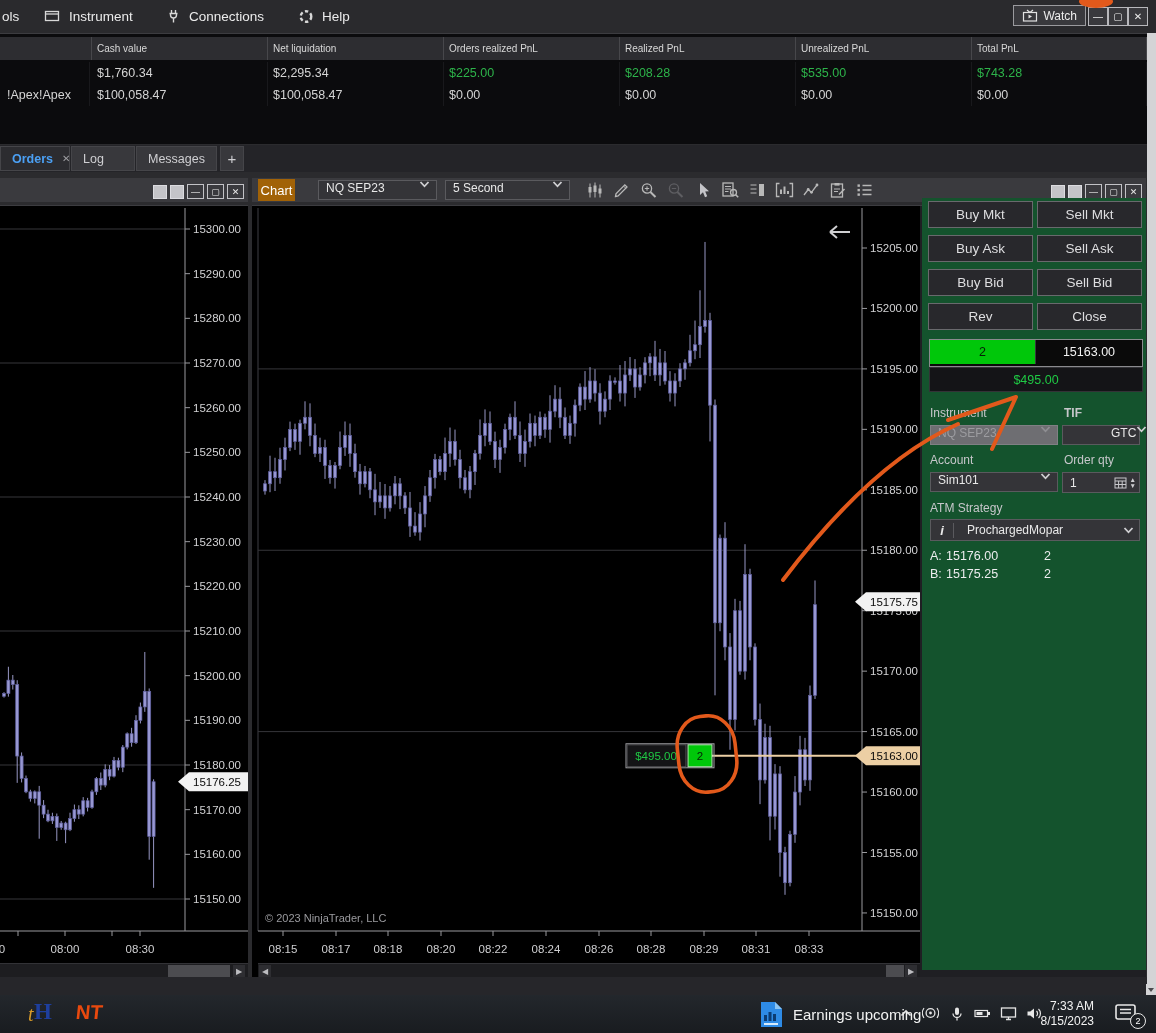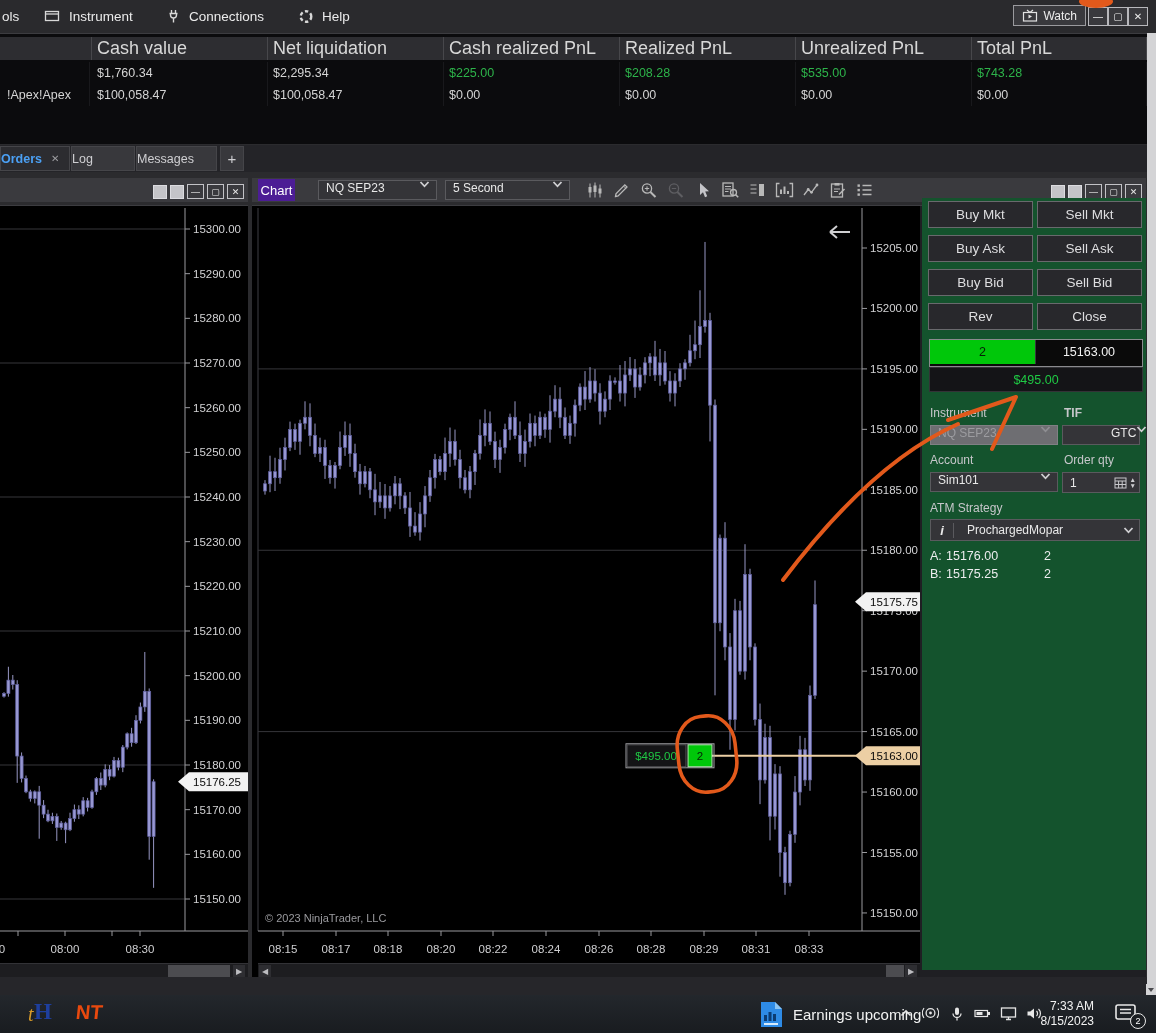--- a/index.html
+++ b/index.html
@@ -9,31 +9,31 @@
   
   #menubar{position:absolute;left:0;top:0;width:1156px;height:33px;background:#2a2a2d;border-bottom:1px solid #3c3c40;}
   .menu-item{position:absolute;top:0;height:32px;display:flex;align-items:center;gap:8px;font-size:13.5px;color:#ebebeb;}
   #watch-btn{position:absolute;right:70px;top:5px;height:19px;border:1px solid #9a9a9e;background:#39393d;
              display:flex;align-items:center;gap:5px;padding:0 8px;font-size:12px;color:#ececec;}
   .tbtn{position:absolute;top:7px;width:18px;height:17px;border:1px solid #b8b8bc;background:#39393d;color:#ececec;
         font-size:10px;display:flex;align-items:center;justify-content:center;}
   
   #account-panel{position:absolute;left:0;top:34px;width:1147px;height:110px;background:#0b0b0d;}
   .acct-hcell{position:absolute;top:3px;height:23px;background:#2d2d31;border-right:1px solid #47474b;
-              font-size:18px;color:#d8d8d8;display:flex;align-items:center;padding-left:5px;box-sizing:border-box;}
+              font-size:10px;color:#d8d8d8;display:flex;align-items:center;padding-left:5px;box-sizing:border-box;}
   .acct-cell{position:absolute;height:22px;font-size:12.5px;color:#d4d4d4;display:flex;align-items:center;padding-left:5px;box-sizing:border-box;border-right:1px solid #19191c;}
   .acct-cell.green{color:#2db34a;}
   
   #tabstrip{position:absolute;left:0;top:145px;width:1147px;height:27px;background:#242428;}
-  .tab{position:absolute;top:1px;height:25px;display:flex;align-items:center;font-size:12.5px;color:#cfcfd2;background:#38383c;box-sizing:border-box;border:1px solid #454549;}
+  .tab{position:absolute;top:1px;height:25px;display:flex;align-items:center;padding-left:11px;font-size:12.5px;color:#cfcfd2;background:#38383c;box-sizing:border-box;border:1px solid #454549;}
   .tab.active{background:#2c2c30;color:#4ba0f4;font-weight:bold;}
   .tab .x{margin-left:9px;margin-right:8px;color:#9d9da1;font-size:10px;font-weight:normal;}
   
   .titlebar{position:absolute;top:178px;height:24px;background:#3a3a3e;}
-  #chart-tab{position:absolute;left:6px;top:1px;width:37px;height:22px;background:#4c1d95;color:#fff;
+  #chart-tab{position:absolute;left:6px;top:1px;width:37px;height:22px;background:#a16207;color:#fff;
              font-size:13px;display:flex;align-items:center;justify-content:center;}
   .dd{height:20px;background:#343438;border:1px solid #5a5a5e;display:flex;align-items:flex-start;justify-content:space-between;
       padding:0 6px 0 7px;font-size:12px;color:#e8e8e8;box-sizing:border-box;}
   .dd.disabled{background:#6e6e72;color:#9c9ca0;border-color:#808084;}
   .tb-icon{position:absolute;top:1px;width:26px;height:22px;display:flex;align-items:center;justify-content:center;}
   .sqfill{display:inline-block;width:12px;height:12px;background:#c4c4c8;border:1px solid #dcdce0;margin-left:3px;vertical-align:middle;}
   .winbox{display:inline-flex;width:15px;height:13px;border:1px solid #c2c2c6;color:#e9e9e9;font-size:9px;
           align-items:center;justify-content:center;margin-left:3px;vertical-align:middle;}
   
   #left-chart-win{position:absolute;left:0;top:205px;width:248px;height:772px;background:#000;border-top:1px solid #3c3c40;}
@@ -106,21 +106,21 @@
         </div>
         <div>Help</div>
       </div>
     </div>
 
   <div id="account-panel">
     <div id="acct-header">
         <div class="acct-hcell" style="left: 0px; width: 92px;"></div>
         <div class="acct-hcell" style="left: 92px; width: 176px;">Cash value</div>
         <div class="acct-hcell" style="left: 268px; width: 176px;">Net liquidation</div>
-        <div class="acct-hcell" style="left: 444px; width: 176px;">Cash realized PnL</div>
+        <div class="acct-hcell" style="left: 444px; width: 176px;">Orders realized PnL</div>
         <div class="acct-hcell" style="left: 620px; width: 176px;">Realized PnL</div>
         <div class="acct-hcell" style="left: 796px; width: 176px;">Unrealized PnL</div>
         <div class="acct-hcell" style="left: 972px; width: 175px;">Total PnL</div>
       </div>
     <div id="acct-rows">
         <div class="acct-cell" style="left: 2px; top: 28px; width: 88px;"></div>
         <div class="acct-cell" style="left: 92px; top: 28px; width: 176px;">$1,760.34</div>
         <div class="acct-cell" style="left: 268px; top: 28px; width: 176px;">$2,295.34</div>
         <div class="acct-cell green" style="left: 444px; top: 28px; width: 176px;">$225.00</div>
         <div class="acct-cell green" style="left: 620px; top: 28px; width: 176px;">$208.28</div>

